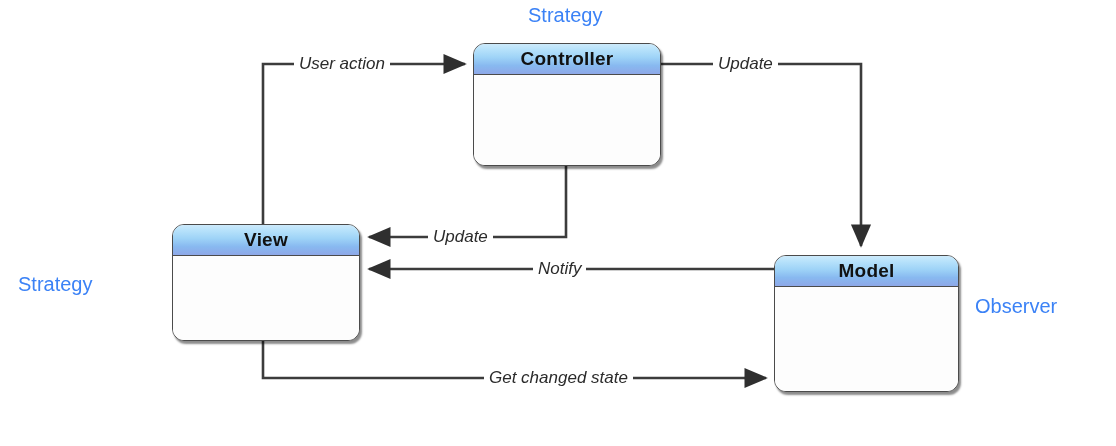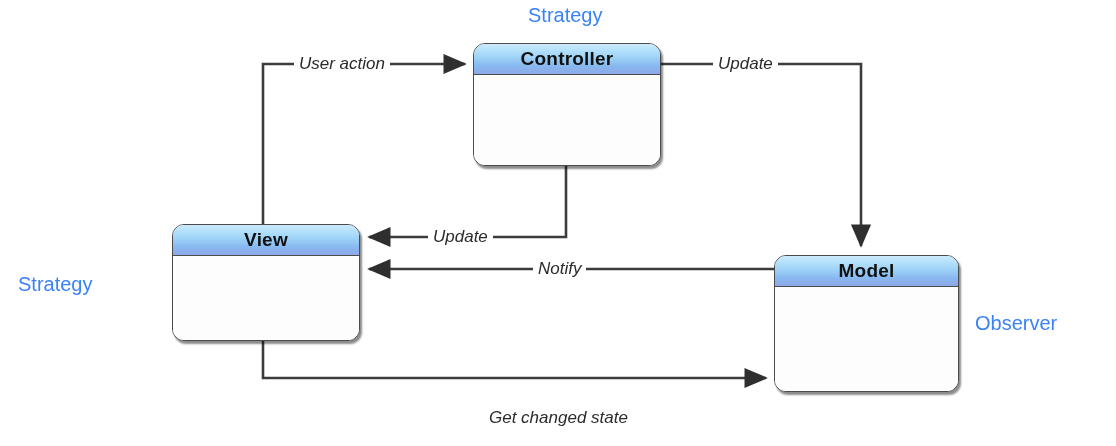--- a/index.html
+++ b/index.html
@@ -113,25 +113,25 @@
 
   <div class="uml-box" style="left:774px; top:255px; width:185px; height:137px;">
     <div class="uml-header">Model</div>
     <div class="uml-body"></div>
   </div>
 
   <div class="pattern-label" style="left:528px; top:4px;">Strategy</div>
 
   <div class="pattern-label" style="left:18px; top:273px;">Strategy</div>
 
-  <div class="pattern-label" style="left:975px; top:312px;">Observer</div>
+  <div class="pattern-label" style="left:975px; top:295px;">Observer</div>
 
   <div class="edge-label" style="left:294px; top:55px;">User action</div>
 
   <div class="edge-label" style="left:713px; top:55px;">Update</div>
 
   <div class="edge-label" style="left:428px; top:228px;">Update</div>
 
   <div class="edge-label" style="left:533px; top:260px;text-align:center;">Notify</div>
 
-  <div class="edge-label" style="left:484px; top:369px;margin-top:40px;">Get changed state</div>
+  <div class="edge-label" style="left:484px; top:369px;">Get changed state</div>
 
 </div>
 
 </body></html>

